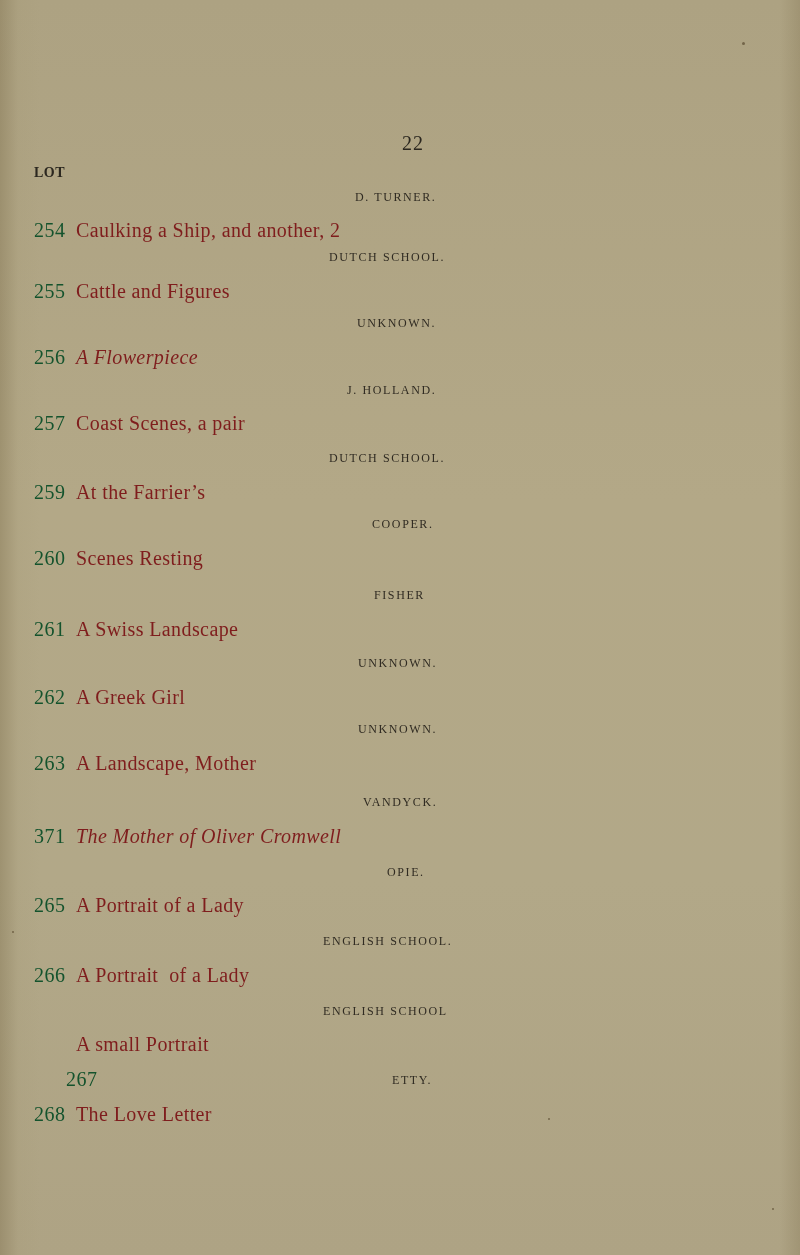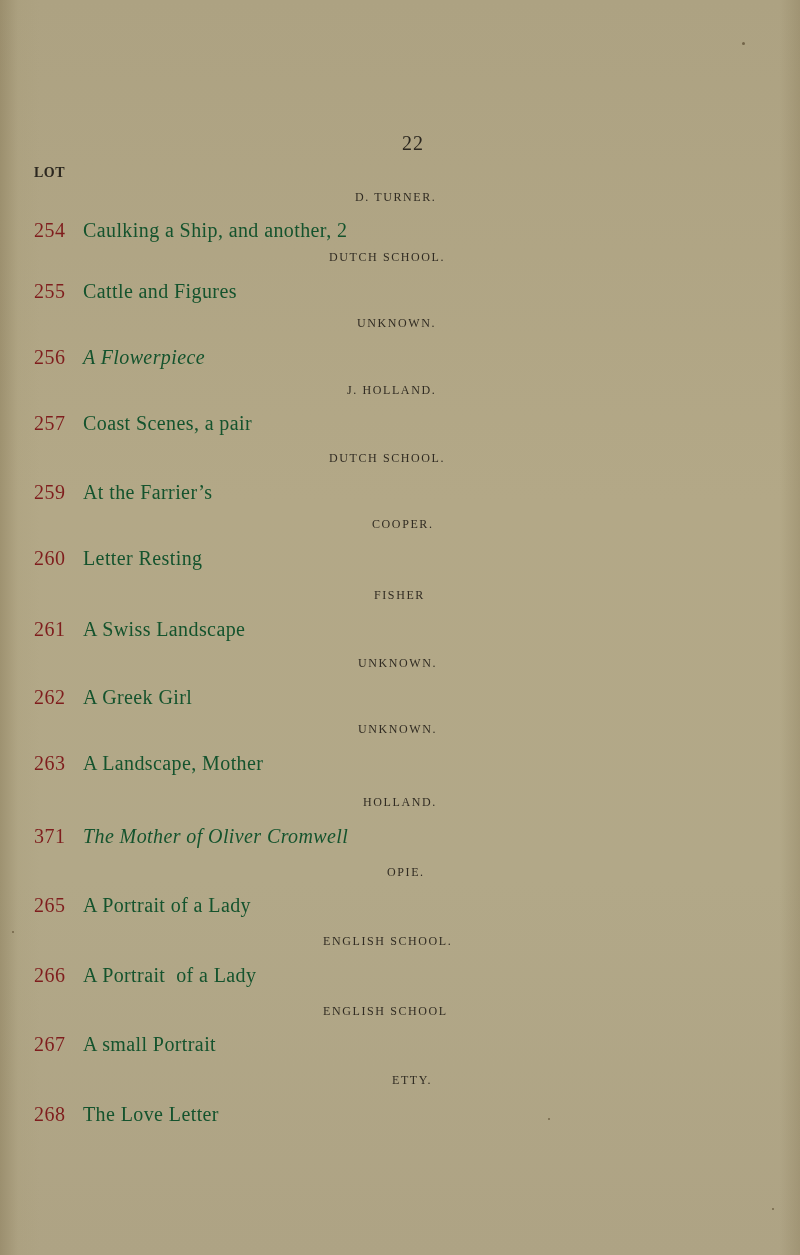--- a/index.html
+++ b/index.html
@@ -53,29 +53,29 @@
       font-size: 12px;
       letter-spacing: 1.6px;
       color: #302b22;
       font-family: "Liberation Serif", serif;
       white-space: nowrap;
     }
     .lot-no {
       position: absolute;
       left: 34px;
       font-size: 20px;
-      color: #7f1d1d;
+      color: #14532d;
       font-family: "Liberation Serif", serif;
       letter-spacing: 0.5px;
     }
     .title {
       position: absolute;
-      left: 83px;
+      left: 76px;
       font-size: 20px;
-      color: #14532d;
+      color: #7f1d1d;
       font-family: "Liberation Serif", serif;
       letter-spacing: 0.4px;
       white-space: nowrap;
     }
     .speck {
       position: absolute;
       width: 3px; height: 3px;
       background: #5a4a30;
       border-radius: 50%;
       opacity: 0.7;
@@ -115,21 +115,21 @@
 
   <div class="entry">
     <div class="artist" style="left:329px; top:451px;">DUTCH SCHOOL.</div>
     <div class="lot-no" style="top:481px;">259</div>
     <div class="title" style="top:481px;">At the Farrier’s</div>
   </div>
 
   <div class="entry">
     <div class="artist" style="left:372px; top:517px;">COOPER.</div>
     <div class="lot-no" style="top:547px;">260</div>
-    <div class="title" style="top:547px;">Letter Resting</div>
+    <div class="title" style="top:547px;">Scenes Resting</div>
   </div>
 
   <div class="entry">
     <div class="artist" style="left:374px; top:588px;">FISHER</div>
     <div class="lot-no" style="top:618px;">261</div>
     <div class="title" style="top:618px;">A Swiss Landscape</div>
   </div>
 
   <div class="entry">
     <div class="artist" style="left:358px; top:656px;">UNKNOWN.</div>
@@ -137,40 +137,40 @@
     <div class="title" style="top:686px;">A Greek Girl</div>
   </div>
 
   <div class="entry">
     <div class="artist" style="left:358px; top:722px;">UNKNOWN.</div>
     <div class="lot-no" style="top:752px;">263</div>
     <div class="title" style="top:752px;">A Landscape, Mother</div>
   </div>
 
   <div class="entry">
-    <div class="artist" style="left:363px; top:795px;">HOLLAND.</div>
+    <div class="artist" style="left:363px; top:795px;">VANDYCK.</div>
     <div class="lot-no" style="top:825px;">371</div>
     <div class="title" style="top:825px;font-style:italic;">The Mother of Oliver Cromwell</div>
   </div>
 
   <div class="entry">
     <div class="artist" style="left:387px; top:865px;">OPIE.</div>
     <div class="lot-no" style="top:894px;">265</div>
     <div class="title" style="top:894px;">A Portrait of a Lady</div>
   </div>
 
   <div class="entry">
     <div class="artist" style="left:323px; top:934px;">ENGLISH SCHOOL.</div>
     <div class="lot-no" style="top:964px;">266</div>
     <div class="title" style="top:964px; white-space:pre;">A Portrait  of a Lady</div>
   </div>
 
   <div class="entry">
     <div class="artist" style="left:323px; top:1004px;">ENGLISH SCHOOL</div>
-    <div class="lot-no" style="top:1033px;">267</div>
+    <div class="lot-no" style="top:1068px;margin-left:32px;">267</div>
     <div class="title" style="top:1033px;">A small Portrait</div>
   </div>
 
   <div class="entry">
     <div class="artist" style="left:392px; top:1073px;">ETTY.</div>
     <div class="lot-no" style="top:1103px;">268</div>
     <div class="title" style="top:1103px;">The Love Letter</div>
   </div>
 
   <div class="speck" style="left:742px; top:42px;"></div>

